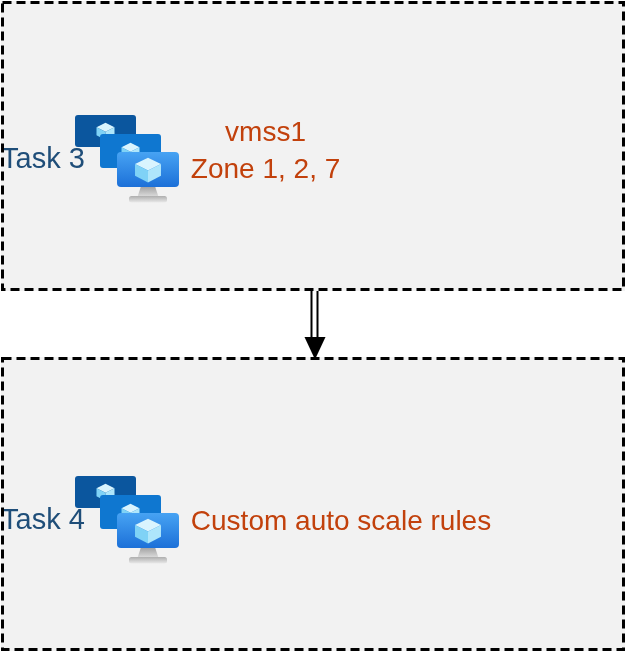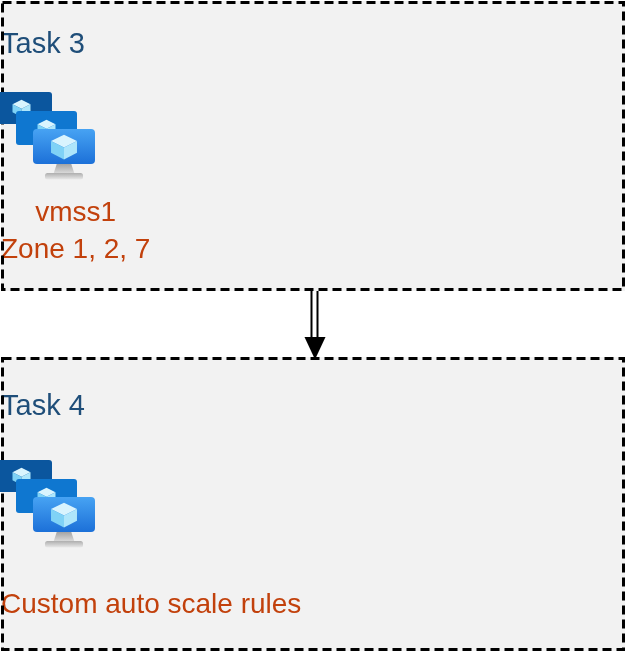--- a/index.html
+++ b/index.html
@@ -15,22 +15,22 @@
     background: #ffffff;
     overflow: hidden;
   }
   .task-box {
     position: absolute;
     left: 1px;
     width: 624px;
     background: #f2f2f2;
     box-sizing: border-box;
     display: flex;
-    flex-direction: column;
-    align-items: flex-start;
+    flex-direction: row;
+    align-items: center;
     padding-right: 26px; 
   }
   #task3-box { top: 1px;  height: 290px; }
   #task4-box { top: 357px; height: 294px; }
   .box-border {
     position: absolute;
     inset: 0;
     pointer-events: none;
   }
   .task-title {

